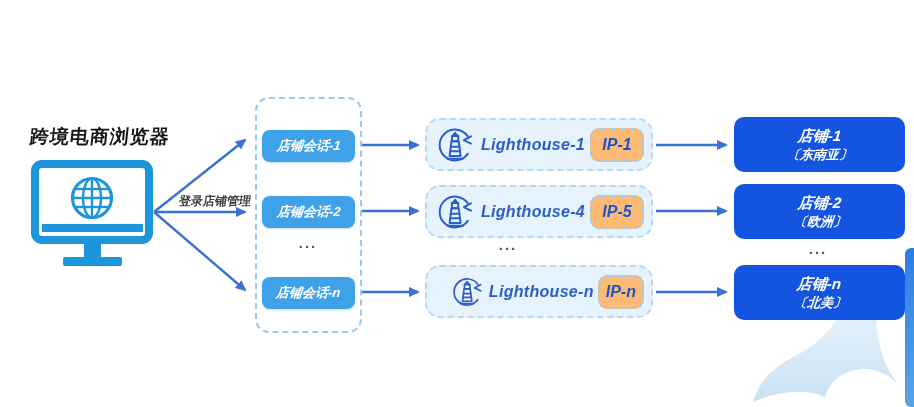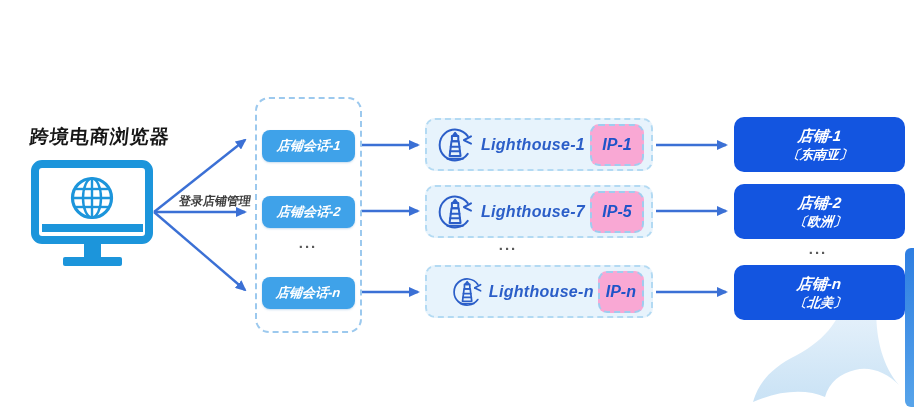--- a/index.html
+++ b/index.html
@@ -39,30 +39,30 @@
     width:40px; text-align:center; font-size:15px; font-weight:700; color:#5a5a5a;
     letter-spacing:2px; line-height:10px;
   }
   .dots-sessions { left:288px; top:238px; }
   .dots-lh { left:488px; top:240px; }
   .dots-stores { left:798px; top:244px; }
 
   
   .lh-row {
     left:425px; width:228px; height:53px; background:#E7F3FC;
-    border:2px dashed #B3DAF3; border-radius:10px;
+    border:2px dashed #B3DAF3; border-radius:15px;
     display:flex; align-items:center; gap:4px; padding:0 7px 0 9px; box-sizing:border-box;
   }
   .lh1 { top:118px; } .lh2 { top:185px; } .lh3 { top:265px;padding-left:24px; }
   .lh-label {
     flex:1; text-align:center; font-size:16px; font-weight:700; font-style:italic;
     color:#2B5EC8; letter-spacing:.3px; white-space:nowrap;
   }
   .ip-chip {
-    width:54px; height:42px; background:#f9a8d4; border:2px dashed #9FCDEF;
+    width:54px; height:34px; background:#fdba74; border:2px dashed #9FCDEF;
     border-radius:9px; display:flex; align-items:center; justify-content:center;
     font-size:16px; font-weight:700; font-style:italic; color:#1F54C8; box-sizing:border-box;
   }
 
   
   .store-box {
     left:734px; width:171px; height:55px; background:#1355E0; border-radius:10px;
     display:flex; flex-direction:column; align-items:center; justify-content:center;
     color:#fff; font-style:italic; font-weight:700; line-height:1.35;
   }
@@ -181,21 +181,21 @@
         <path d="M 38.5 12.5 L 31 16.5"></path>
         <path d="M 38.5 20.5 L 31 16.8"></path>
         <path d="M18.5 12 L21 8.5 L23.5 12 Z"></path>
         <rect x="17.5" y="12" width="7" height="6"></rect>
         <path d="M17 18 L25 18 L27 34 L15 34 Z"></path>
         <path d="M16.2 24 L25.8 24"></path>
         <path d="M15.6 29 L26.4 29"></path>
         <path d="M12.5 37 L29.5 37"></path>
       </g>
     </svg>
-    <div class="lh-label">Lighthouse-7</div>
+    <div class="lh-label">Lighthouse-4</div>
     <div class="ip-chip">IP-5</div>
   </div>
 
   <div class="abs dots dots-lh">...</div>
 
   <div class="abs lh-row lh3">
     <svg class="lh-svg" width="40" height="40" viewBox="0 0 44 44">
       <g stroke="#2B5EC8" stroke-width="2.2" fill="none" stroke-linecap="round" stroke-linejoin="round">
         <path d="M 34.9 31.8 A 17 17 0 1 1 34.9 12.2"></path>
         <path d="M 38.5 12.5 L 31 16.5"></path>

